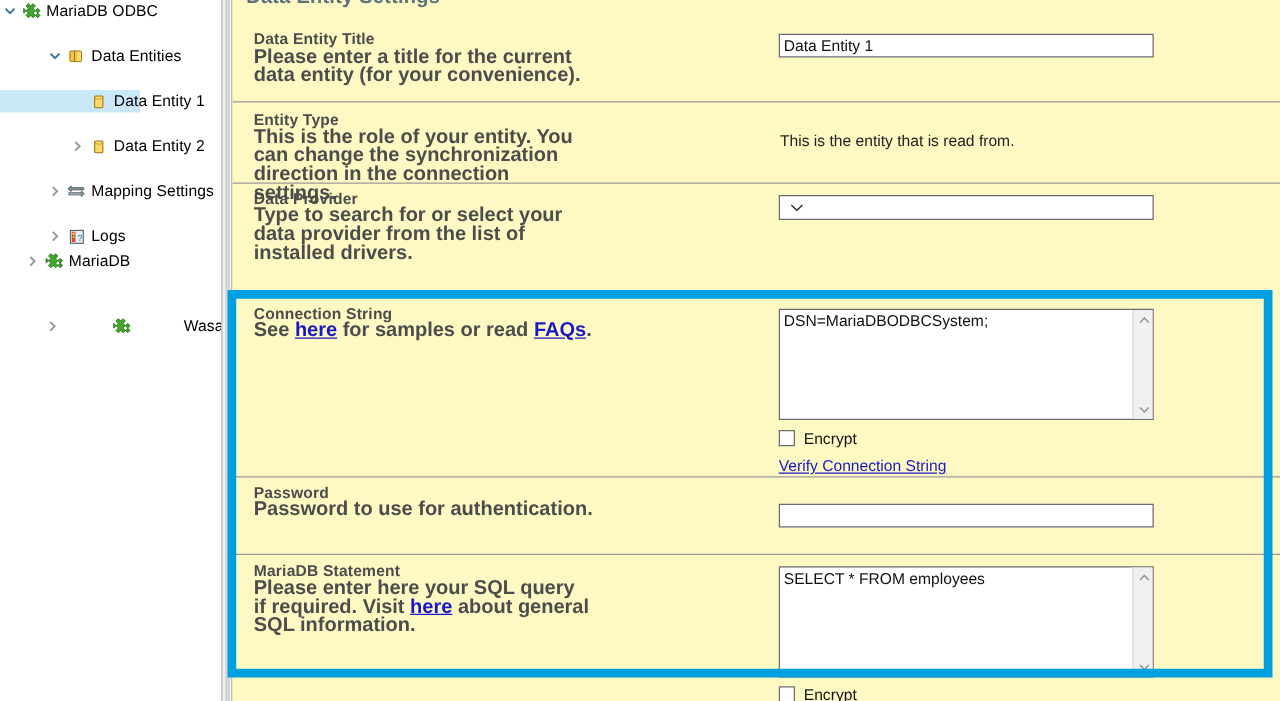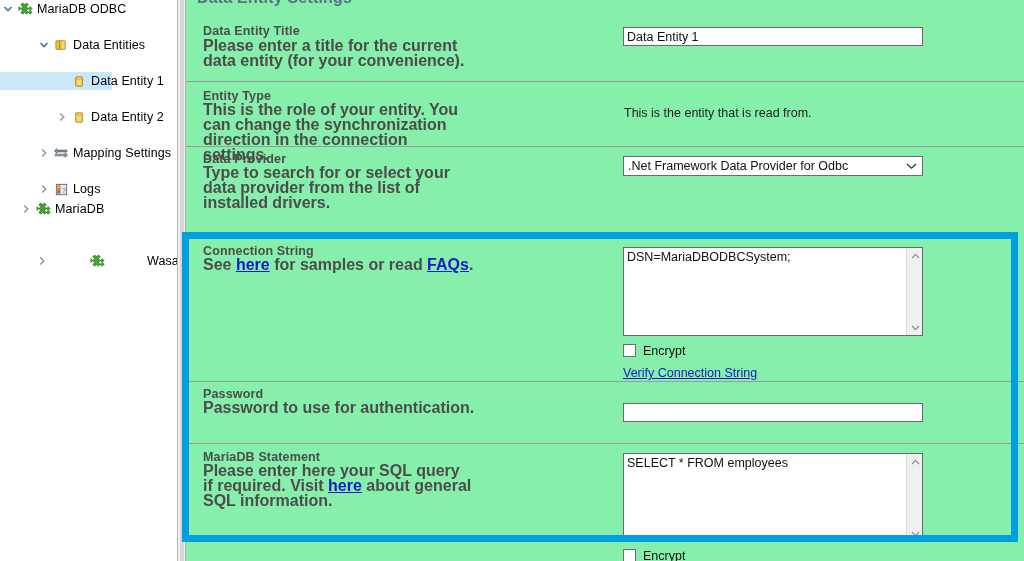--- a/index.html
+++ b/index.html
@@ -39,21 +39,21 @@
     border-left: 1px solid #b8b8b8;
     border-right: 1px solid #b0b0b0;
   }
   #splitter .thumb {
     position:absolute; left:2px; top:0; width:4px; height:561px; background:#d6d6d6;
   }
 
   
   #main {
     position: absolute; left: 186px; top: 0; width: 838px; height: 561px;
-    background: #86efac; overflow: hidden;
+    background: #fef9c3; overflow: hidden;
   }
   .pane-title {
     position: absolute; left: 11px; top: -11px;
     font-size: 16px; font-weight: bold; color: #5b7081;
     letter-spacing: 0.2px;
   }
 
   .section { position: absolute; left: 0; width: 838px; }
   .sec-div {
     position: absolute; left: 0; width: 838px; height: 1px; background: #9a9a9a;
@@ -270,21 +270,20 @@
       <div class="lbl-title" style="left:17px; top:89px;">Entity Type</div>
       <div class="lbl-desc" style="left:17px; top:102px;">This is the role of your entity. You can change the synchronization direction in the connection settings.</div>
       <div class="val-static" style="left:438px; top:106px;">This is the entity that is read from.</div>
     </div>
     <div class="sec-div" style="top:146px;"></div>
 
     <div class="section">
       <div class="lbl-title" style="left:17px; top:152px;">Data Provider</div>
       <div class="lbl-desc" style="left:17px; top:165px;">Type to search for or select your data provider from the list of installed drivers.</div>
       <div class="combo" style="left:437px; top:156px;">
-        <span class="ctext">.Net Framework Data Provider for Odbc</span>
         <span class="carrow">
           <svg width="11" height="8" viewBox="0 0 11 8">
               <path d="M1 2 L5.5 6.2 L10 2" fill="none" stroke="#2b2b2b" stroke-width="1.1"></path>
             </svg>
         </span>
       </div>
     </div>
 
     <div class="section">
       <div class="lbl-title" style="left:17px; top:244px;">Connection String</div>

